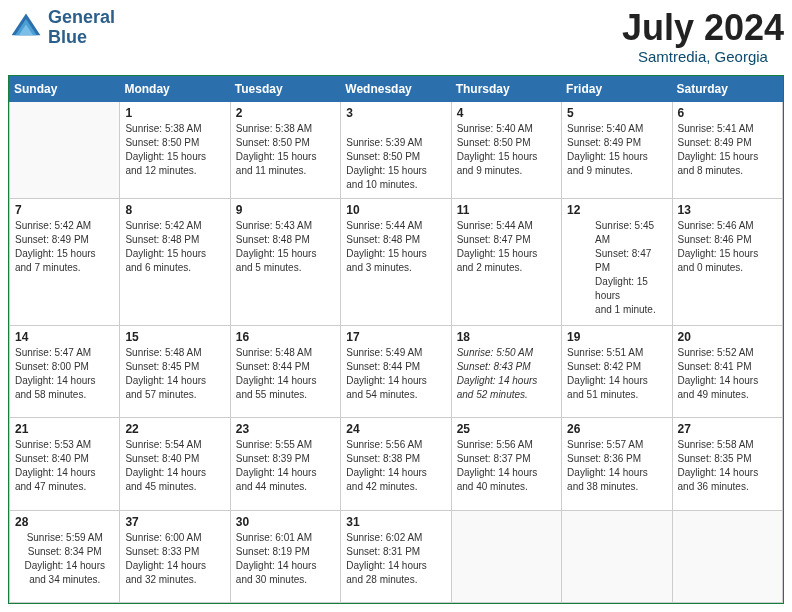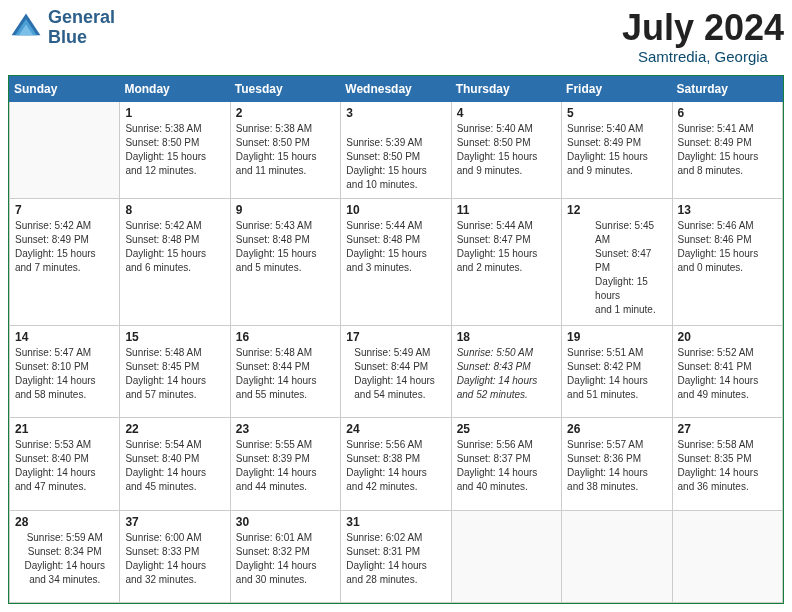--- a/index.html
+++ b/index.html
@@ -226,41 +226,41 @@
               <div class="cell-info" style="white-space: pre-line;">Sunrise: 5:46 AM
 Sunset: 8:46 PM
 Daylight: 15 hours
 and 0 minutes.</div>
             </td>
           </tr>
           <tr>
             <td>
               <span class="day-num">14</span>
               <div class="cell-info" style="white-space: pre-line;">Sunrise: 5:47 AM
-Sunset: 8:10 PM
+Sunset: 8:00 PM
 Daylight: 14 hours
 and 58 minutes.</div>
             </td>
             <td>
               <span class="day-num">15</span>
               <div class="cell-info" style="white-space: pre-line;">Sunrise: 5:48 AM
 Sunset: 8:45 PM
 Daylight: 14 hours
 and 57 minutes.</div>
             </td>
             <td>
               <span class="day-num">16</span>
               <div class="cell-info" style="white-space: pre-line;">Sunrise: 5:48 AM
 Sunset: 8:44 PM
 Daylight: 14 hours
 and 55 minutes.</div>
             </td>
             <td>
               <span class="day-num">17</span>
-              <div class="cell-info" style="white-space: pre-line; margin-left: 8px;">Sunrise: 5:49 AM
+              <div class="cell-info" style="white-space: pre-line;">Sunrise: 5:49 AM
 Sunset: 8:44 PM
 Daylight: 14 hours
 and 54 minutes.</div>
             </td>
             <td>
               <span class="day-num">18</span>
               <div class="cell-info" style="white-space: pre-line; font-style: italic;">Sunrise: 5:50 AM
 Sunset: 8:43 PM
 Daylight: 14 hours
 and 52 minutes.</div>
@@ -342,21 +342,21 @@
             <td>
               <span class="day-num">37</span>
               <div class="cell-info" style="white-space: pre-line;">Sunrise: 6:00 AM
 Sunset: 8:33 PM
 Daylight: 14 hours
 and 32 minutes.</div>
             </td>
             <td>
               <span class="day-num">30</span>
               <div class="cell-info" style="white-space: pre-line;">Sunrise: 6:01 AM
-Sunset: 8:32 PM
+Sunset: 8:19 PM
 Daylight: 14 hours
 and 30 minutes.</div>
             </td>
             <td>
               <span class="day-num">31</span>
               <div class="cell-info" style="white-space: pre-line;">Sunrise: 6:02 AM
 Sunset: 8:31 PM
 Daylight: 14 hours
 and 28 minutes.</div>
             </td>

